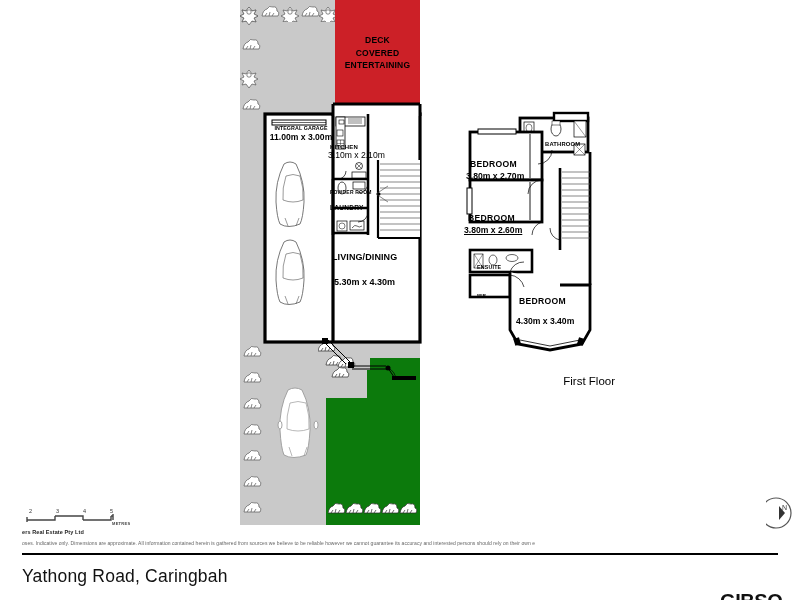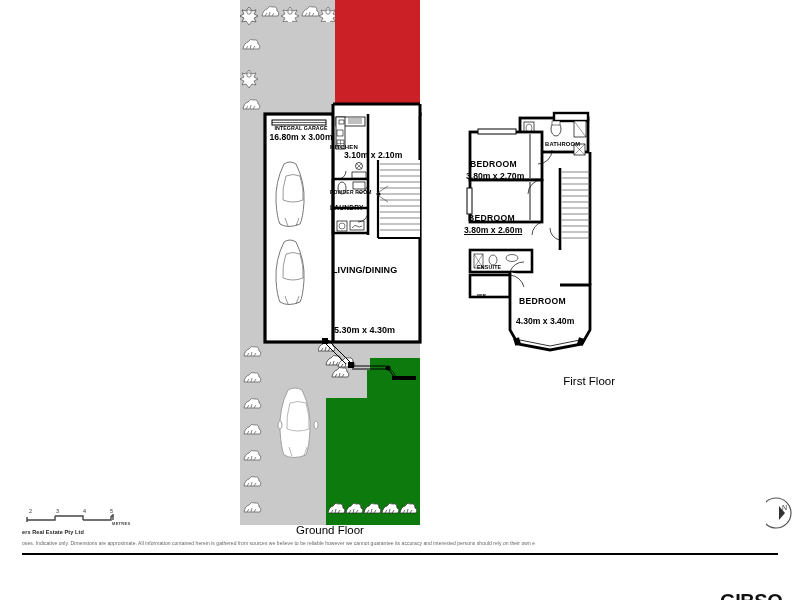--- a/index.html
+++ b/index.html
@@ -21,29 +21,29 @@
   .lawn-green2 { position:absolute; left:127px; top:370px; width:53px; height:30px; background:#0c7a0c; }
   .lawn-green3 { position:absolute; left:130px; top:358px; width:50px; height:14px; background:#0c7a0c; }
   .garage-label { position:absolute; left:26px; top:124px; width:74px; text-align:center;
                   font-size:5.3px; font-weight:bold; letter-spacing:.1px; }
   .garage-dim { position:absolute; left:24px; top:131px; width:78px; text-align:center;
                 font-size:8.6px; font-weight:bold; }
 
   
   .kitchen-label { position:absolute; left:330px; top:144px; font-size:6px; font-weight:bold;
                    letter-spacing:.2px; }
-  .kitchen-dim { position:absolute; left:328px; top:150px; font-size:8.6px; font-weight:bold;margin-left:16px; }
+  .kitchen-dim { position:absolute; left:328px; top:150px; font-size:8.6px; font-weight:normal; }
 
   
   .powder-label { position:absolute; left:330px; top:189px; font-size:5px; font-weight:bold; letter-spacing:.2px;}
   .laundry-label { position:absolute; left:330px; top:204px; font-size:6.5px; font-weight:bold; letter-spacing:.3px;}
 
   
-  .living-label { position:absolute; left:332px; top:265px; font-size:9px; font-weight:bold; letter-spacing:.1px; }
-  .living-dim { position:absolute; left:334px; top:277px; font-size:9px; font-weight:bold;margin-top:48px; }
+  .living-label { position:absolute; left:332px; top:252px; font-size:9px; font-weight:bold; letter-spacing:.1px; }
+  .living-dim { position:absolute; left:334px; top:277px; font-size:9px; font-weight:bold; }
 
   .gf-caption { position:absolute; left:240px; top:524px; width:180px; text-align:center;
                 font-size:11.5px; color:#000; }
   .bed1-label { position:absolute; left:470px; top:159px; font-size:8.6px; font-weight:bold; letter-spacing:.3px; }
   .bed1-dim   { position:absolute; left:466px; top:171px; font-size:8.6px; font-weight:bold; }
   .bed2-label { position:absolute; left:468px; top:213px; font-size:8.6px; font-weight:bold; letter-spacing:.3px; }
   .bed2-dim   { position:absolute; left:464px; top:225px; font-size:8.6px; font-weight:bold;text-decoration:underline; }
   .bed3-label { position:absolute; left:519px; top:296px; font-size:8.6px; font-weight:bold; letter-spacing:.3px; }
   .bed3-dim   { position:absolute; left:516px; top:316px; font-size:8.6px; font-weight:bold; }
   .bath-label { position:absolute; left:545px; top:141px; font-size:5.8px; font-weight:bold; letter-spacing:.2px; }
@@ -72,20 +72,25 @@
 <div id="page">
 
   <div class="gf-block">
     <div class="lot-grey"></div>
     <div class="lawn-green"></div>
     <div class="lawn-green2"></div>
     <div class="lawn-green3"></div>
     <div class="deck-red"></div>
   </div>
 
+  <div class="deck-label" style="left:335px;">
+    <div>DECK</div>
+    <div>COVERED</div>
+    <div>ENTERTAINING</div>
+  </div>
 
   <svg style="position:absolute;left:240px;top:0px;width:60px;height:120px;">
     <g stroke="#555" fill="#fff" stroke-width="0.7">
       <g transform="translate(3,5)">
         <path d="M3 6 l3-4 3 4 4-1 -2 4 4 2 -4 2 2 4 -4-1 -3 4 -3-4 -4 1 2-4 -4-2 4-2 -2-4z"></path>
         <circle cx="6" cy="7" r="2.2"></circle>
       </g>
       <g transform="translate(3,38)">
         <path d="M0 11 q1-6 5-7 q2-4 6-2 q4-1 4 4 q3 1 1 5z"></path>
         <path d="M3 11 l2-3 M7 11 l1-4 M10 11 l2-3"></path>
@@ -290,42 +295,41 @@
     <path d="M112 266 h34" stroke="#000" stroke-width="1"></path>
     <path d="M112 269 h34" stroke="#000" stroke-width="1"></path>
     <rect x="108" y="262" width="6" height="6" fill="#000"></rect>
     <circle cx="148" cy="268" r="2.5" fill="#000"></circle>
     <path d="M148 268 l8 12" stroke="#000" stroke-width="1"></path>
     <path d="M148 268 a14 14 0 0 1 8 12" fill="none" stroke="#000" stroke-width="0.7"></path>
     <rect x="152" y="276" width="24" height="4" fill="#000"></rect>
   </svg>
 
   <div class="garage-label" style="left:264px;top:125px;width:74px;">INTEGRAL GARAGE</div>
-  <div class="garage-dim" style="left:261px;top:132px;width:80px;">16.80m x 3.00m</div>
+  <div class="garage-dim" style="left:261px;top:132px;width:80px;">11.00m x 3.00m</div>
 
   <div class="kitchen-label">KITCHEN</div>
   <div class="kitchen-dim">3.10m x 2.10m</div>
 
   <div class="powder-label">POWDER ROOM</div>
   <div class="laundry-label">LAUNDRY</div>
 
   <div class="living-label">LIVING/DINING</div>
   <div class="living-dim">5.30m x 4.30m</div>
 
   <svg style="position:absolute;left:275px;top:385px;width:46px;height:95px;">
     <g fill="#fff" stroke="#9a9a9a" stroke-width="0.9">
       <path d="M13 5 q-9 18 -8 40 q1 18 4 25 q9 5 22 0 q3-7 4-25 q1-22 -8-40 q-7-4 -14 0z"></path>
       <path d="M15 18 q-4 13 -3 26 q11 4 22 0 q1-13 -3-26 q-8-3 -16 0z" stroke-width="0.7"></path>
       <path d="M14 62 l3 9 M32 62 l-3 9" stroke-width="0.7"></path>
       <ellipse cx="5" cy="40" rx="2" ry="4"></ellipse>
         <ellipse cx="41" cy="40" rx="2" ry="4"></ellipse>
     </g>
   </svg>
 
-  <div class="gf-caption">Ground Floor</div>
 
   <svg style="position:absolute;left:450px;top:110px;width:170px;height:265px;">
 
     <rect x="70" y="8" width="68" height="34" fill="#fff" stroke="#000" stroke-width="2.8"></rect>
     <rect x="104" y="3" width="34" height="8" fill="#fff" stroke="#000" stroke-width="2.4"></rect>
 
     <rect x="74" y="12" width="10" height="12" fill="#fff" stroke="#000" stroke-width="0.7"></rect>
     <ellipse cx="79" cy="18" rx="3" ry="4" fill="#fff" stroke="#000" stroke-width="0.5"></ellipse>
     <ellipse cx="106" cy="19" rx="5" ry="7" fill="#fff" stroke="#000" stroke-width="0.7"></ellipse>
     <rect x="102" y="11" width="8" height="4" fill="#fff" stroke="#000" stroke-width="0.5"></rect>
@@ -414,15 +418,16 @@
 
   <svg class="compass" viewBox="0 0 34 34">
     <circle cx="10" cy="17" r="15" fill="none" stroke="#555" stroke-width="1.2"></circle>
     <path d="M13 10 l6 7 -6 7 z" fill="#333"></path>
     <text x="16" y="14" font-size="7" font-family="Liberation Sans, sans-serif" fill="#333">N</text>
   </svg>
 
   <div class="agency">ers Real Estate Pty Ltd</div>
   <div class="disclaimer">oses. Indicative only. Dimensions are approximate. All information contained herein is gathered from sources we believe to be reliable however we cannot guarantee its accuracy and interested persons should rely on their own e</div>
   <div class="hrule"></div>
+  <div class="address">Yathong Road,  Caringbah</div>
   <div class="brand">GIBSO</div>
 
 </div>
 
 </body></html>

